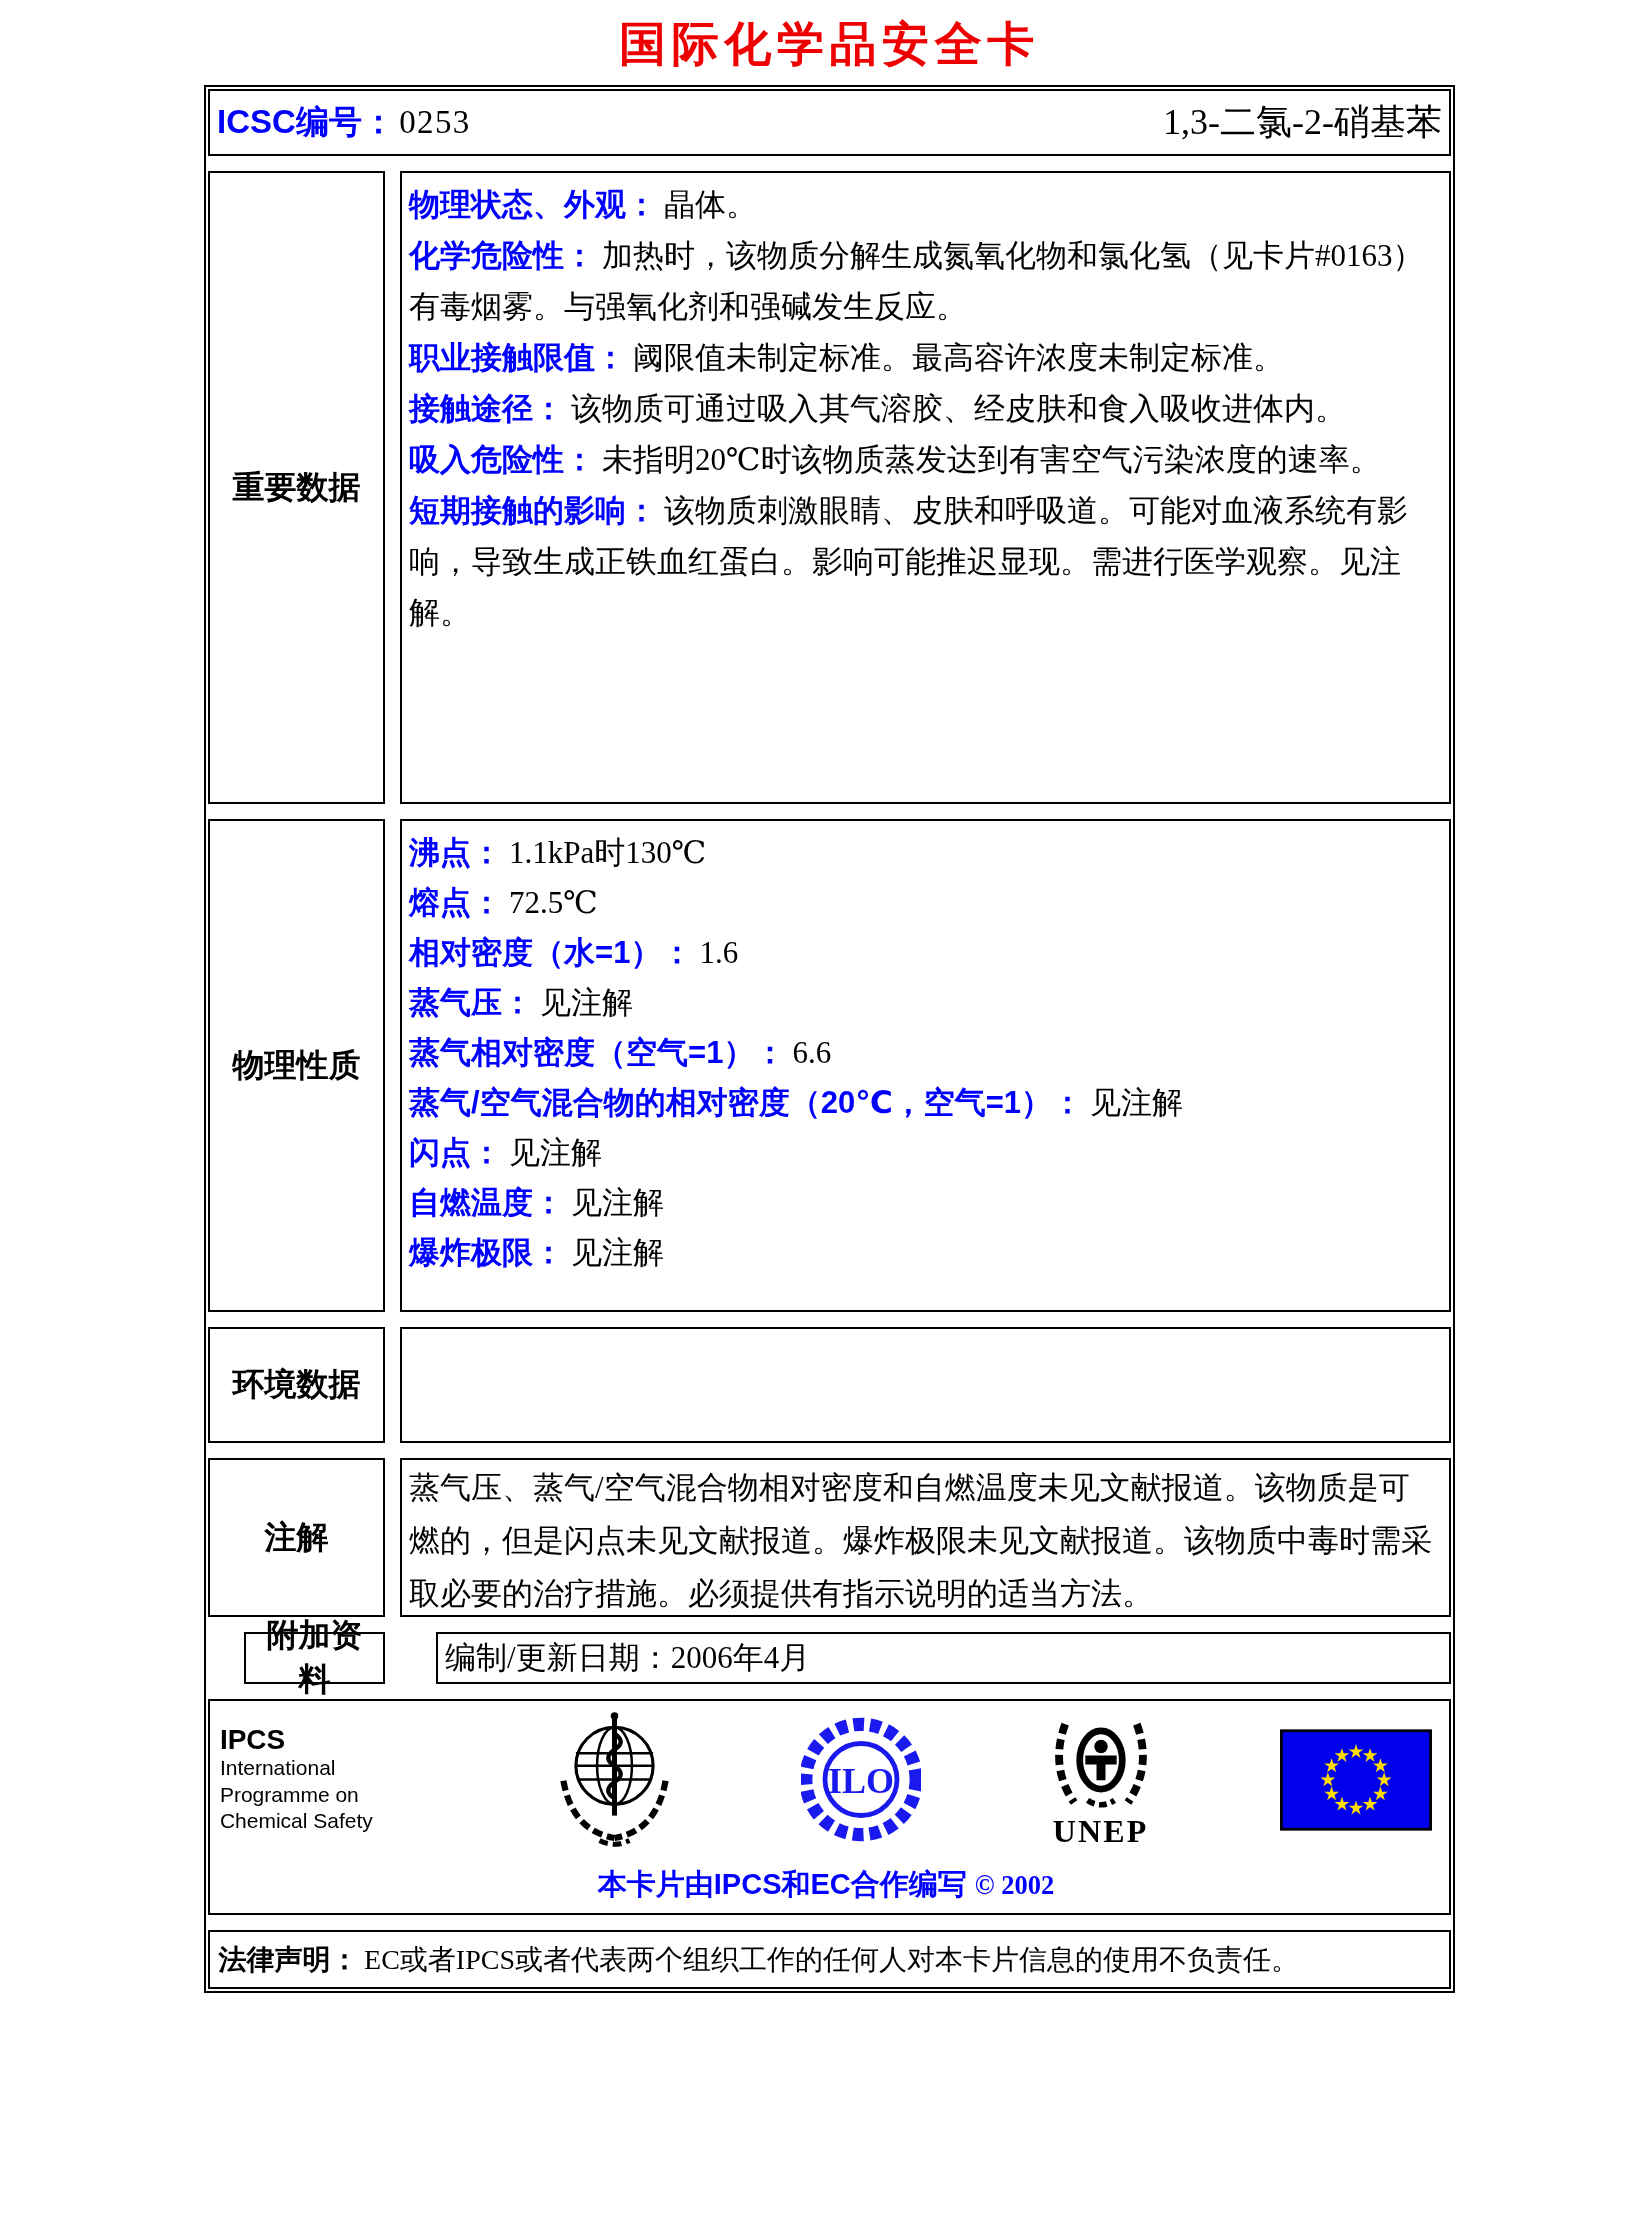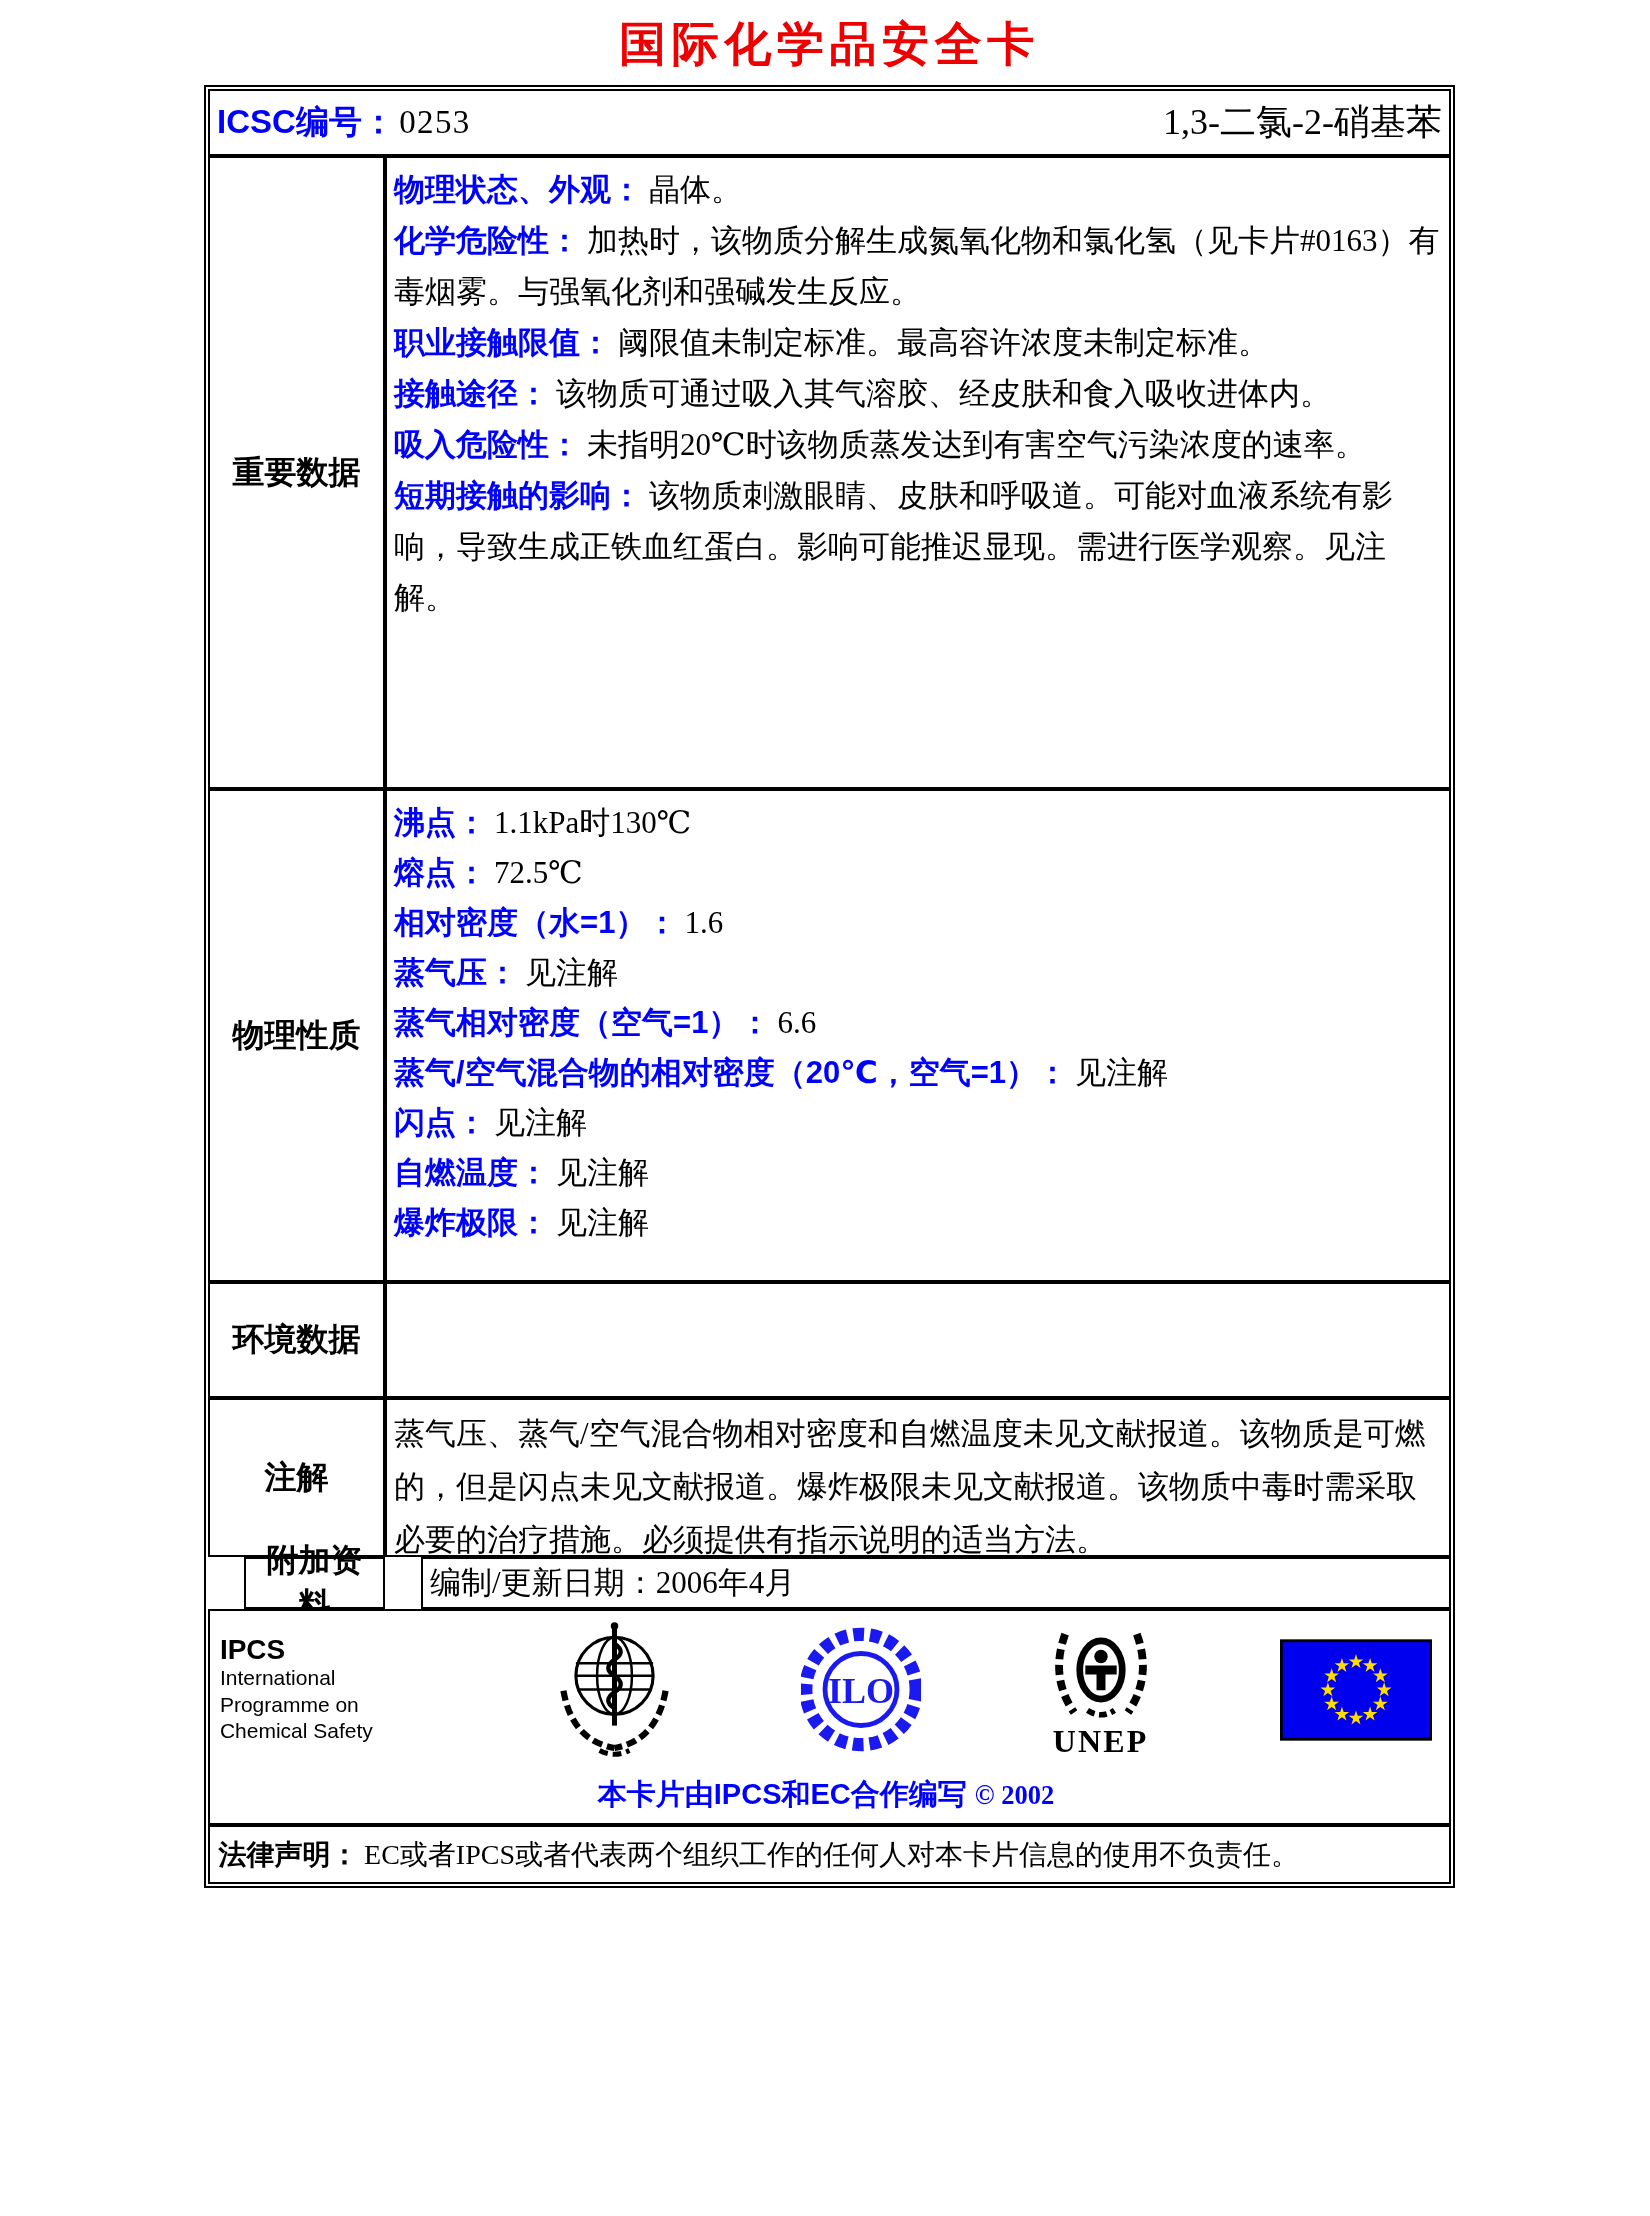--- a/index.html
+++ b/index.html
@@ -22,21 +22,21 @@
   .card {
     margin-left: 204px;
     width: 1251px;
     border: 2.8px solid #000;
     padding: 2.1px;
     background: #fff;
   }
   .grid {
     display: grid;
     grid-template-columns: 177px 1fr;
-    gap: 0;
+    gap: 15px;
   }
   .cell { border: 2.1px solid #000; background: #fff; }
   .span2 { grid-column: 1 / -1; }
 
   
   .h-header  { height: 67px; }
   .h-imp     { height: 633px; }
   .h-phys    { height: 493px; }
   .h-env     { height: 116px; }
   .h-notes   { height: 159px; }
@@ -68,21 +68,21 @@
     padding: 16px;
   }
   .content {
     padding: 5.6px 8.4px 5.6px 7px;
     font-size: 31px;
     line-height: 51px;
   }
   .content p { margin: 0; }
   .content .lbl { margin-right: 7px; }
   .phys-content { line-height: 50px; padding-top: 7px; }
-  .notes-content { line-height: 53px; padding-top: 7px; }
+  .notes-content { line-height: 53px; padding-top: 1px; }
   .extra-content {
     display: flex; align-items: center;
     font-size: 31px; padding: 0 7px;
   }
   .legal-cell {
     display: flex; align-items: center;
     padding: 0 8.4px;
     font-size: 28px;
   }
   .legal-cell .black-lbl {

